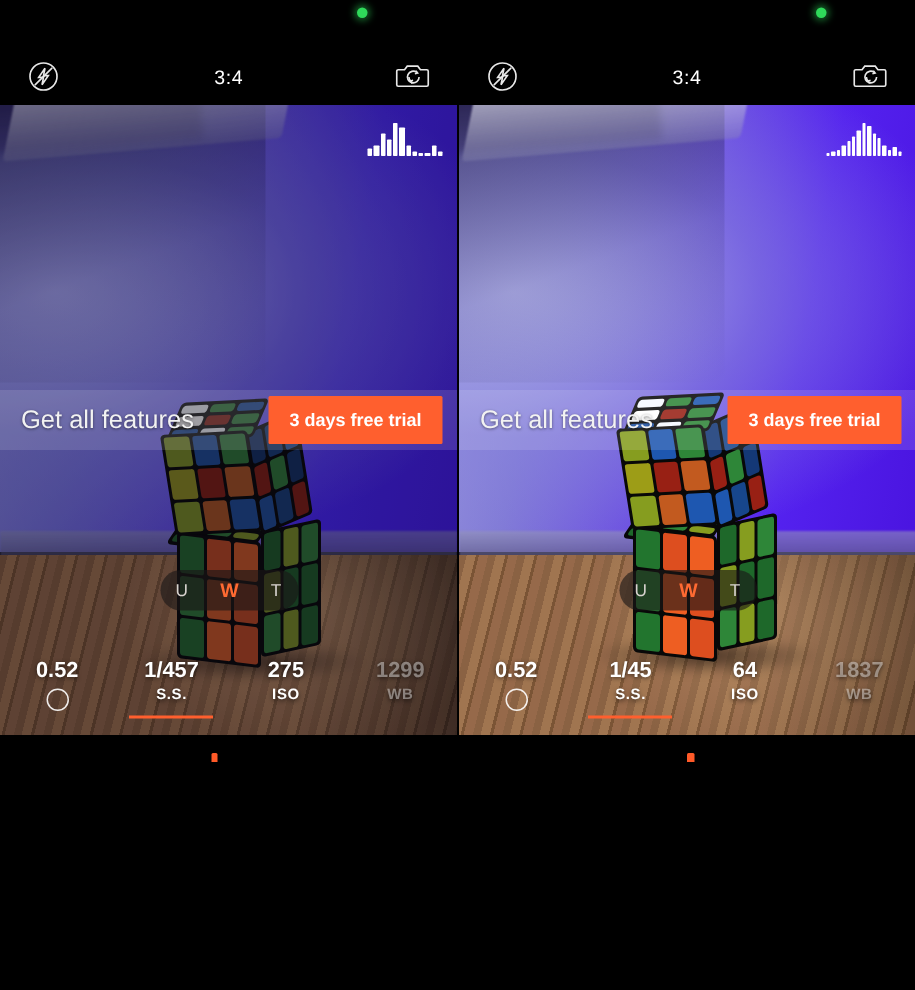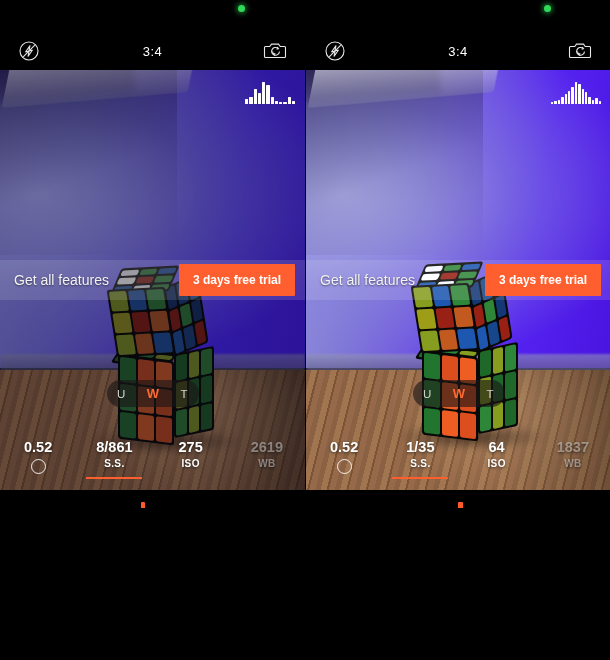--- a/index.html
+++ b/index.html
@@ -186,21 +186,21 @@
   .promo {
     position:absolute;
     left:0; right:0; top:190px;
     height:40px;
     background:rgba(255,255,255,.13);
     display:flex; align-items:center; justify-content:space-between;
     padding-left:14px; padding-right:10px;
   }
   .promo .label {
     color:#f2f2f2;
-    font-size:14px;
+    font-size:17px;
     text-shadow:0 1px 2px rgba(0,0,0,.5);
   }
   .promo .cta {
     background:#ff5f2e;
     color:#ffffff;
     font-size:12px;
     font-weight:bold;
     padding:9px 14px;
     border:none;
     border-radius:1px;
@@ -465,30 +465,30 @@
         <span class="active">W</span>
         <span>T</span>
       </div>
 
       <div class="readout">
         <div class="ro">
           <span class="v">0.52</span>
           <span class="aperture-ring"></span>
         </div>
         <div class="ro">
-          <span class="v">8/861</span>
+          <span class="v">1/457</span>
           <span class="k">S.S.</span>
           <span class="underline"></span>
         </div>
         <div class="ro">
           <span class="v">275</span>
           <span class="k">ISO</span>
         </div>
         <div class="ro dim">
-          <span class="v">2619</span>
+          <span class="v">1299</span>
           <span class="k">WB</span>
         </div>
       </div>
     </div>
 
     <div class="dial">
       <div class="dial-ticks">
         <u></u>
           <u></u>
           <u></u>
@@ -701,21 +701,21 @@
         <span class="active">W</span>
         <span>T</span>
       </div>
 
       <div class="readout">
         <div class="ro">
           <span class="v">0.52</span>
           <span class="aperture-ring"></span>
         </div>
         <div class="ro">
-          <span class="v">1/35</span>
+          <span class="v">1/45</span>
           <span class="k">S.S.</span>
           <span class="underline"></span>
         </div>
         <div class="ro">
           <span class="v">64</span>
           <span class="k">ISO</span>
         </div>
         <div class="ro dim">
           <span class="v">1837</span>
           <span class="k">WB</span>

